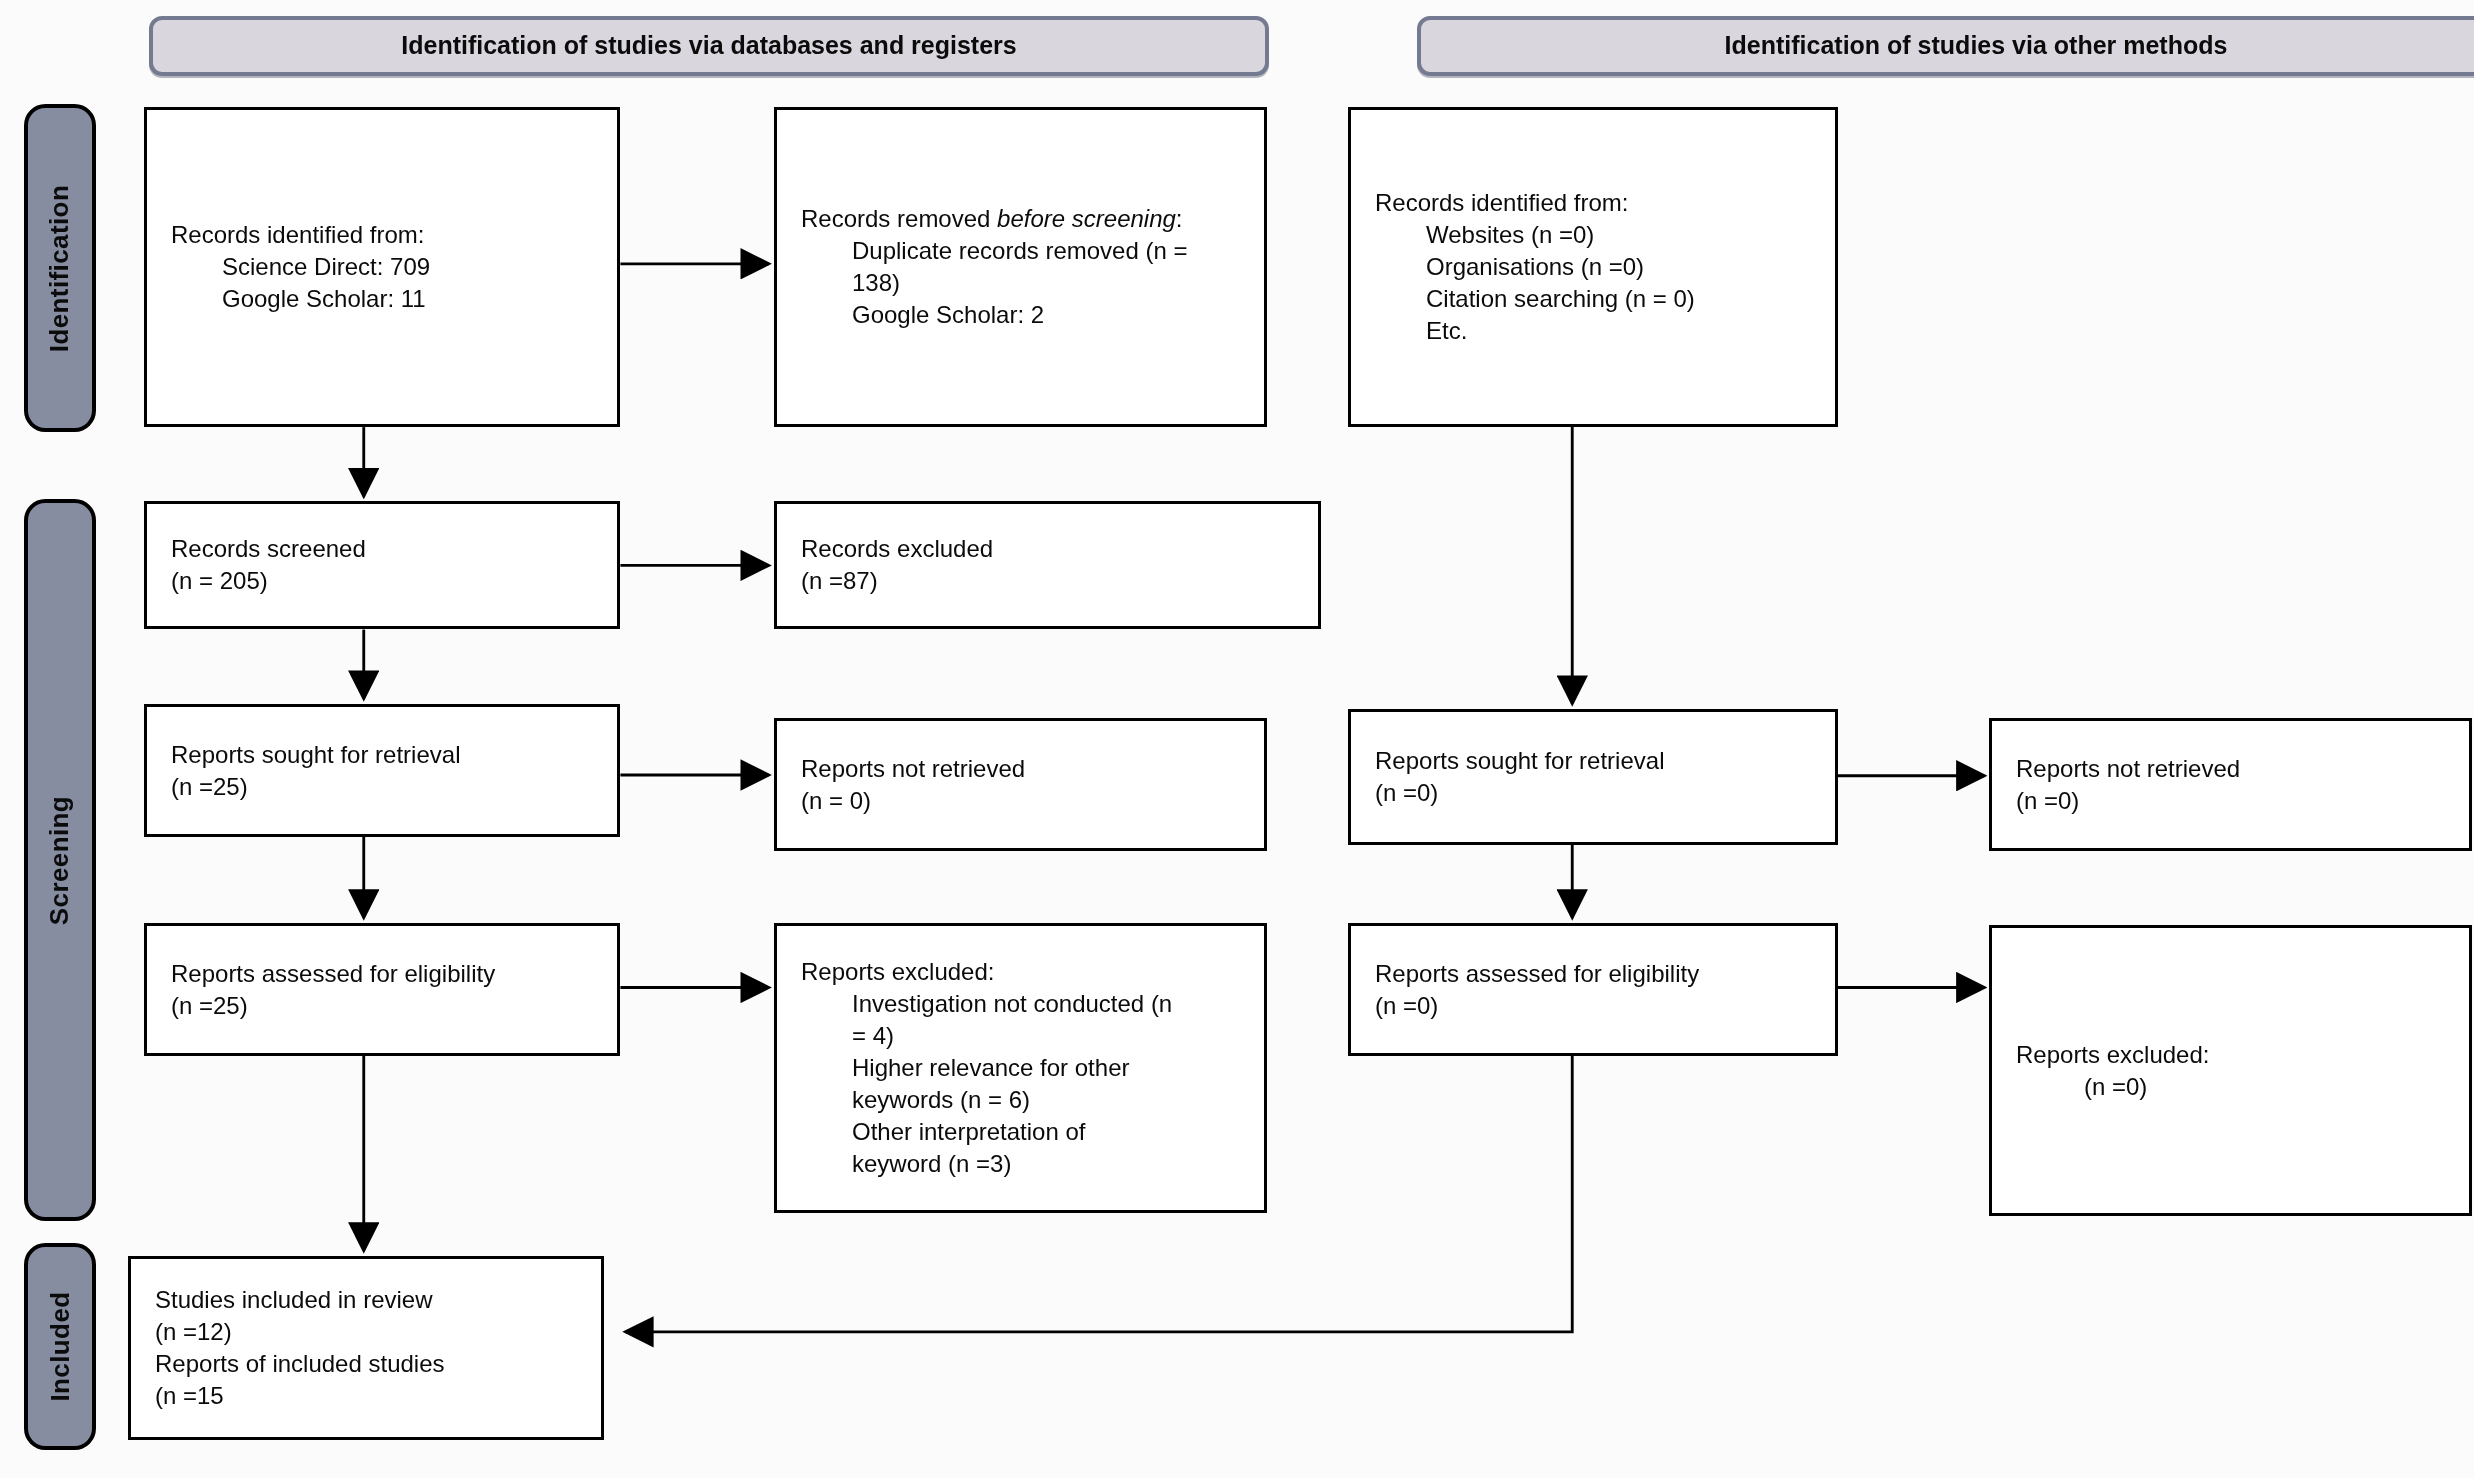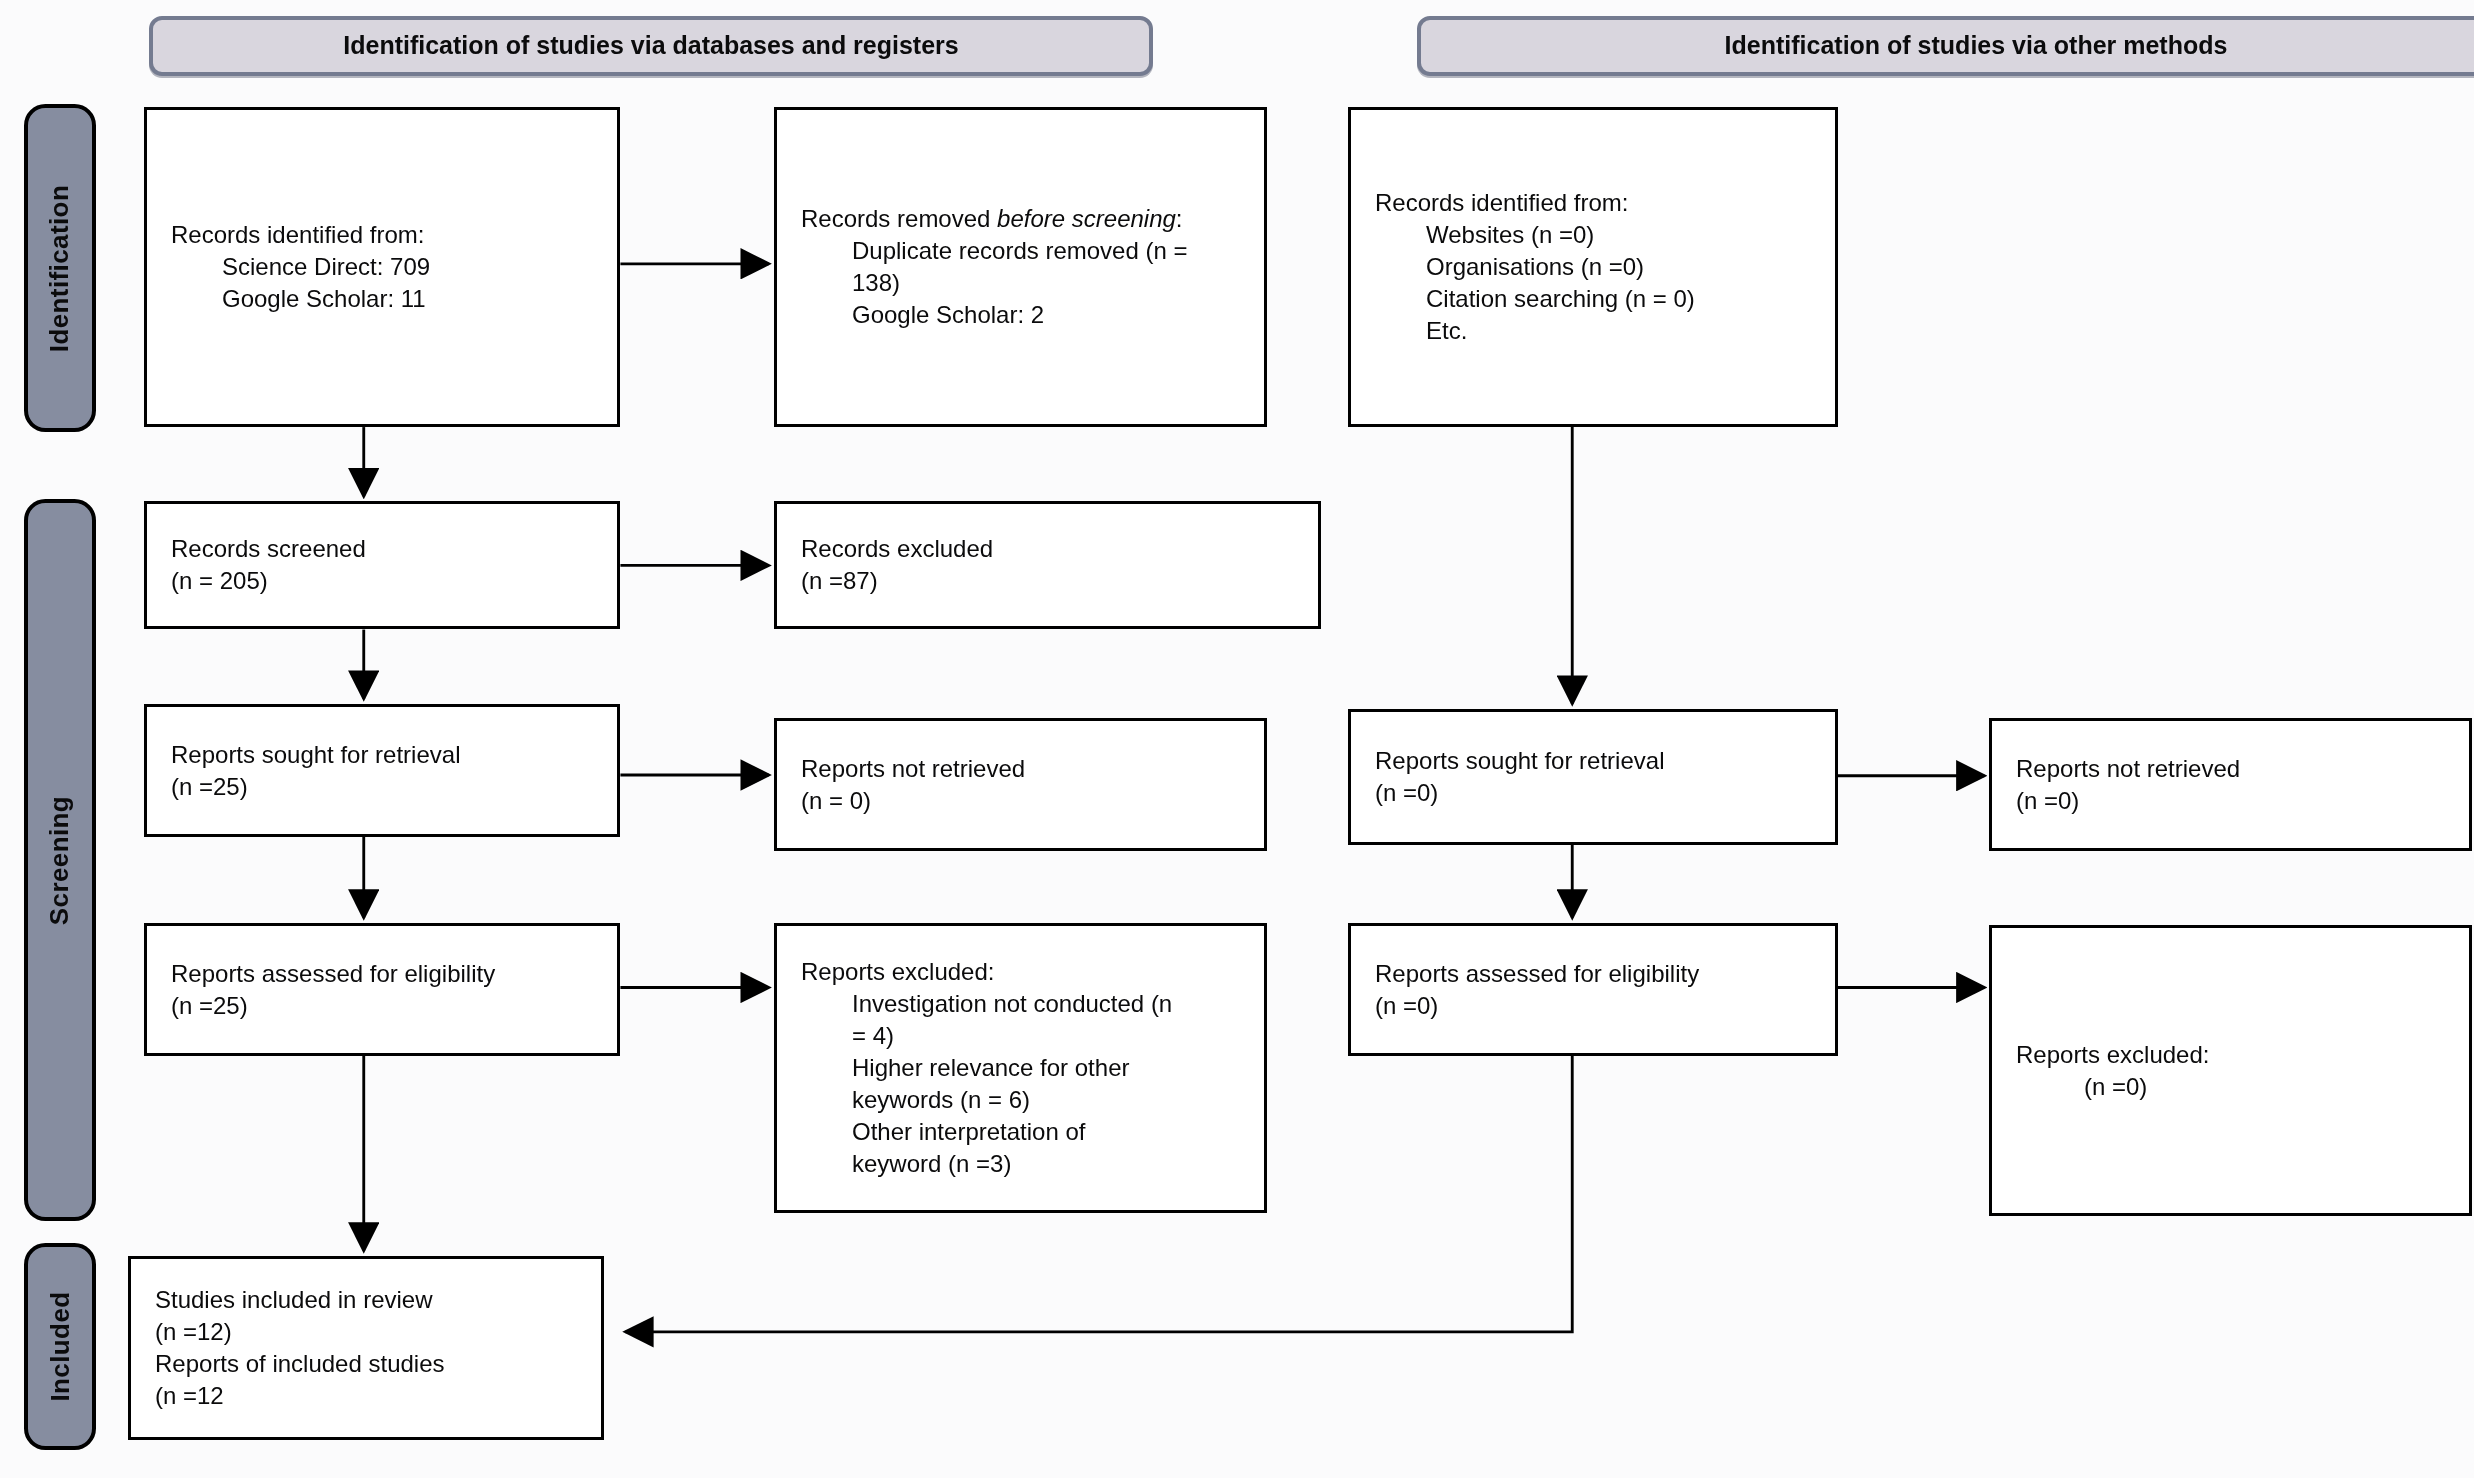--- a/index.html
+++ b/index.html
@@ -83,21 +83,21 @@
   <path d="M510 1173 V1287" marker-end="url(#arr)"></path>
   <path d="M870 1385 H1078" marker-end="url(#arr)"></path>
   <path d="M510 1481 V1754" marker-end="url(#arr)"></path>
   <path d="M2205 599 V987" marker-end="url(#arr)"></path>
   <path d="M2577 1088 H2783" marker-end="url(#arr)"></path>
   <path d="M2205 1185 V1287" marker-end="url(#arr)"></path>
   <path d="M2577 1385 H2783" marker-end="url(#arr)"></path>
   <path d="M2205 1481 V1868 H877" marker-end="url(#arr)"></path>
 </svg>
 
-<div class="flowheader" style="left:149px; top:15.7px; width:1004px; height:60px;">
+<div class="flowheader" style="left:149px; top:15.7px; width:1120px; height:60px;">
   <span>Identification of studies via databases and registers</span>
 </div>
 <div class="flowheader" style="left:1417px; top:15.7px; width:1118px; height:60px;">
   <span>Identification of studies via other methods</span>
 </div>
 
 <div class="stage" style="left:24px; top:104px; width:72px; height:328px;">
   <span>Identification</span>
 </div>
 <div class="stage" style="left:24px; top:499px; width:72px; height:722px;">
@@ -125,21 +125,21 @@
 
 <div class="box" style="left:144px; top:923px; width:476px; height:133px;">
   <div class="line">Reports assessed for eligibility</div>
   <div class="line">(n =25)</div>
 </div>
 
 <div class="box" style="left:128px; top:1256px; width:476px; height:184px;">
   <div class="line">Studies included in review</div>
   <div class="line">(n =12)</div>
   <div class="line">Reports of included studies</div>
-  <div class="line">(n =12</div>
+  <div class="line">(n =15</div>
 </div>
 
 <div class="box" style="left:774px; top:107px; width:493px; height:320px;">
   <div class="line maxw-title">
     <span>Records removed </span><span class="it">before screening</span><span>:</span>
   </div>
   <div class="line ind maxw-f">Duplicate records removed (n = 138)</div>
   <div class="line ind">Google Scholar: 2</div>
 </div>
 

